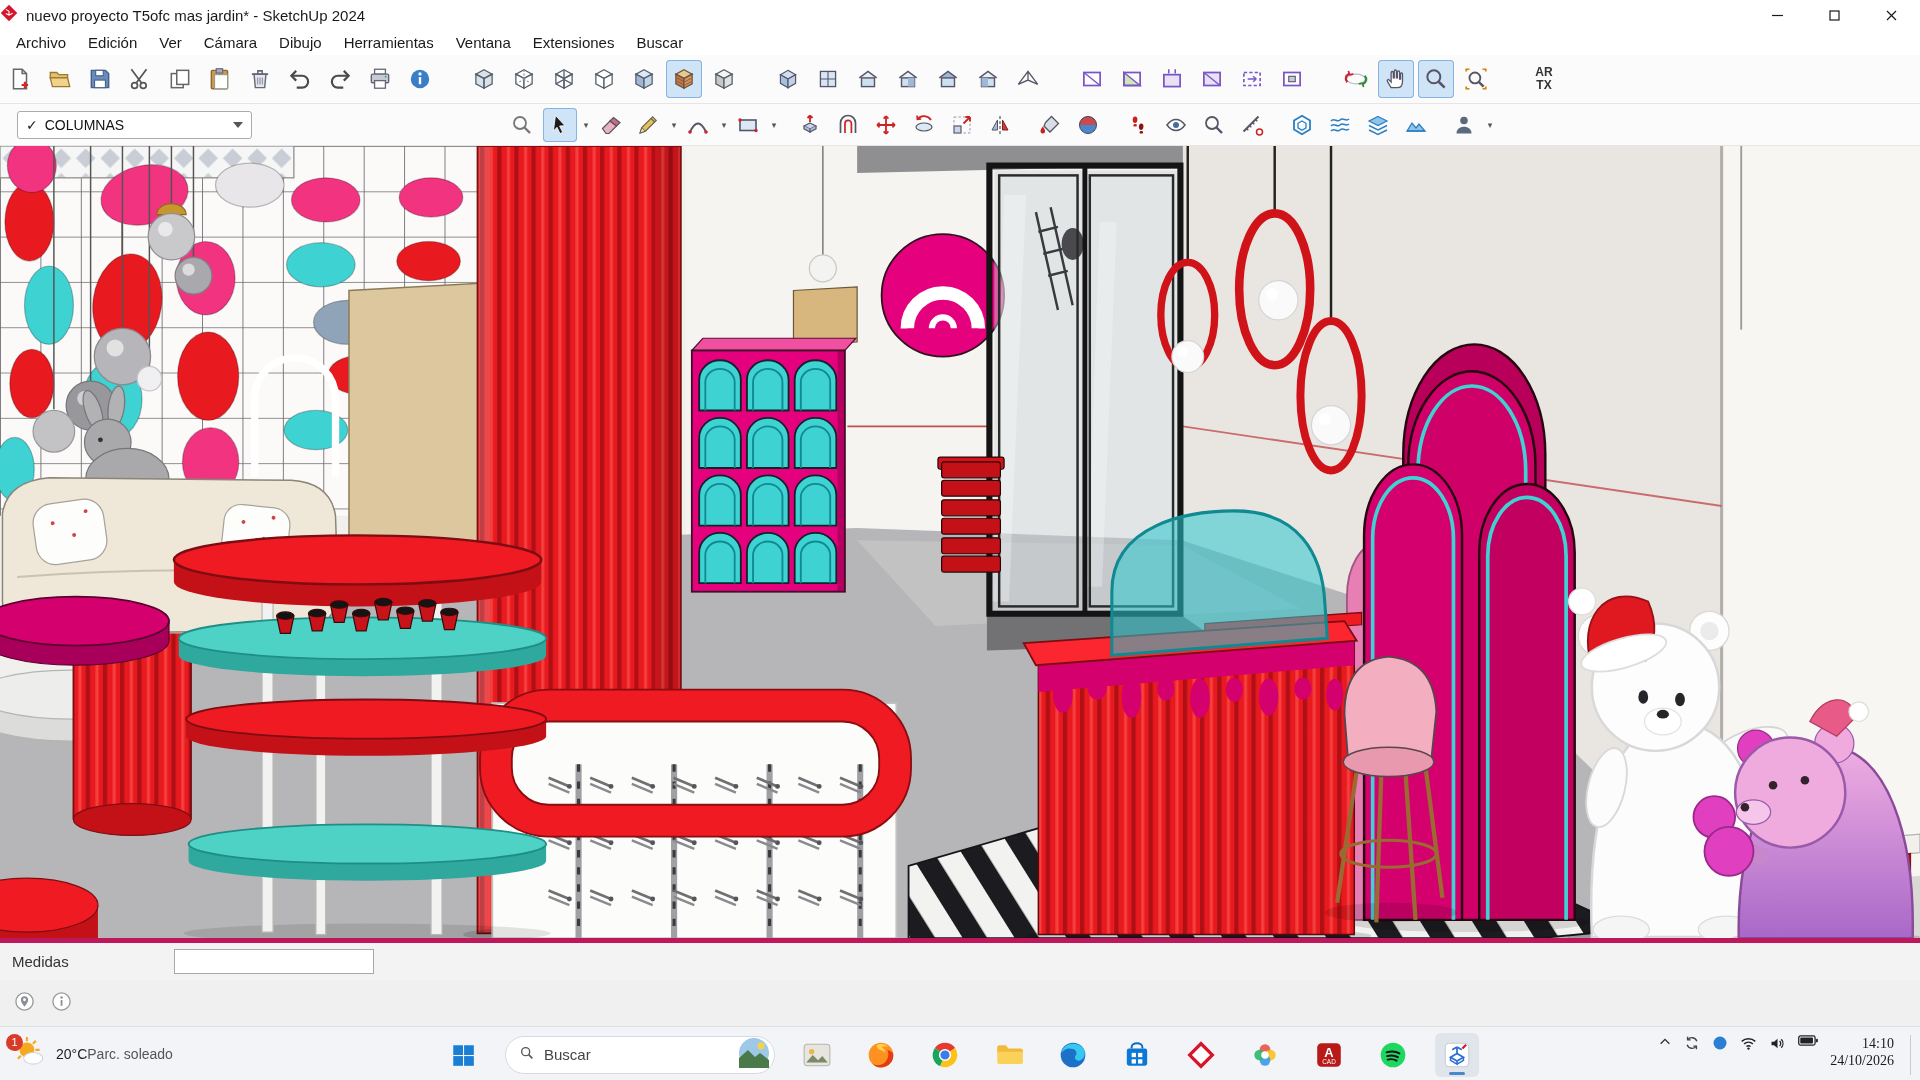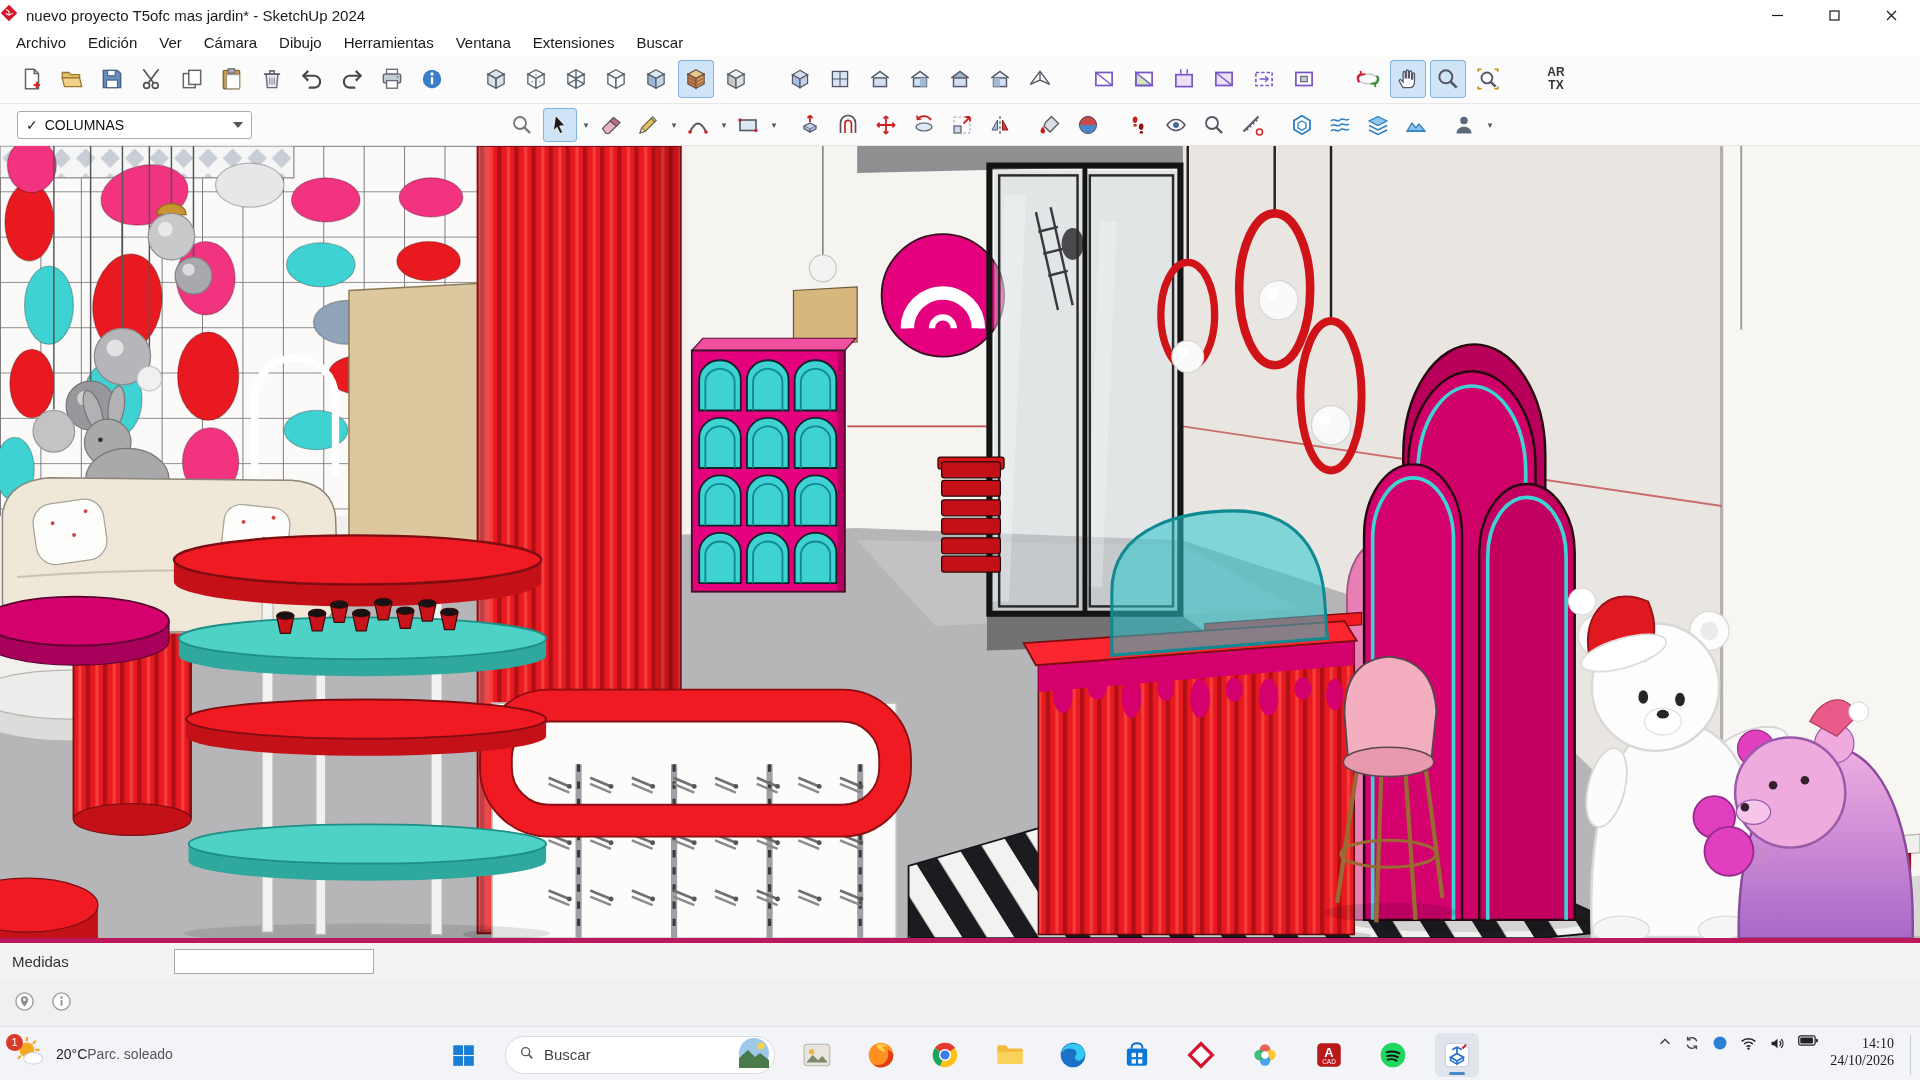--- a/index.html
+++ b/index.html
@@ -12,21 +12,21 @@
   .title-text { font-size:15px; color:#1a1a1a; }
   .win-controls { display:flex; height:30px; }
   .wc { width:57px; height:30px; display:flex; align-items:center; justify-content:center; }
 
   
   .menubar { height:25px; background:#ffffff; display:flex; align-items:center; padding-left:5px; flex:0 0 auto; }
   .menu-item { font-size:15px; color:#1a1a1a; padding:0 11px; line-height:25px; }
 
   
   .toolbar { background:#fbfbfb; display:flex; align-items:center; flex:0 0 auto; border-bottom:1px solid #e6e6e6; }
-  .toolbar-main { height:49px; padding-left:14px; }
+  .toolbar-main { height:49px; padding-left:2px; }
   .toolbar-tools { height:42px; padding-left:17px; }
   .tbtn { width:36px; height:38px; display:flex; align-items:center; justify-content:center; border-radius:4px; margin-right:4px; position:relative; }
   .toolbar-tools .tbtn { width:34px; height:34px; }
   .tbtn.active { background:#cfe4f7; box-shadow:inset 0 0 0 1px #85b4e2; }
   .tbtn svg { display:block; }
   .tgap { width:24px; flex:0 0 auto; }
   .caret { width:10px; font-size:9px; color:#555; text-align:center; margin-right:2px; }
   .arbtn { width:44px; height:38px; display:flex; flex-direction:column; align-items:center; justify-content:center; font-weight:bold; font-size:12px; color:#333; line-height:1.05; border-radius:4px; }
 
   .tag-dropdown { width:235px; height:28px; background:#fff; border:1px solid #ababab; border-radius:3px; display:flex; align-items:center; padding:0 8px; gap:7px; }

